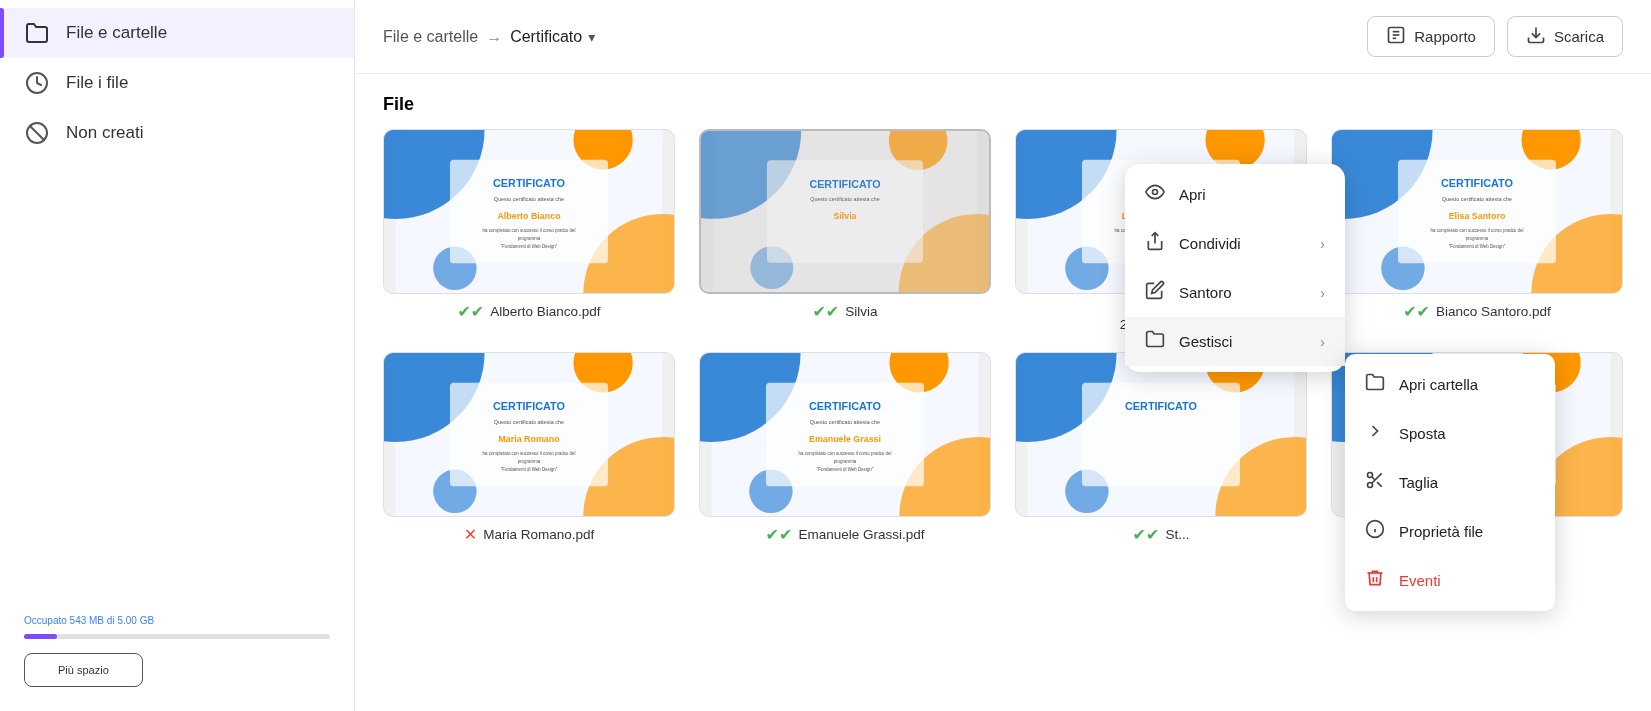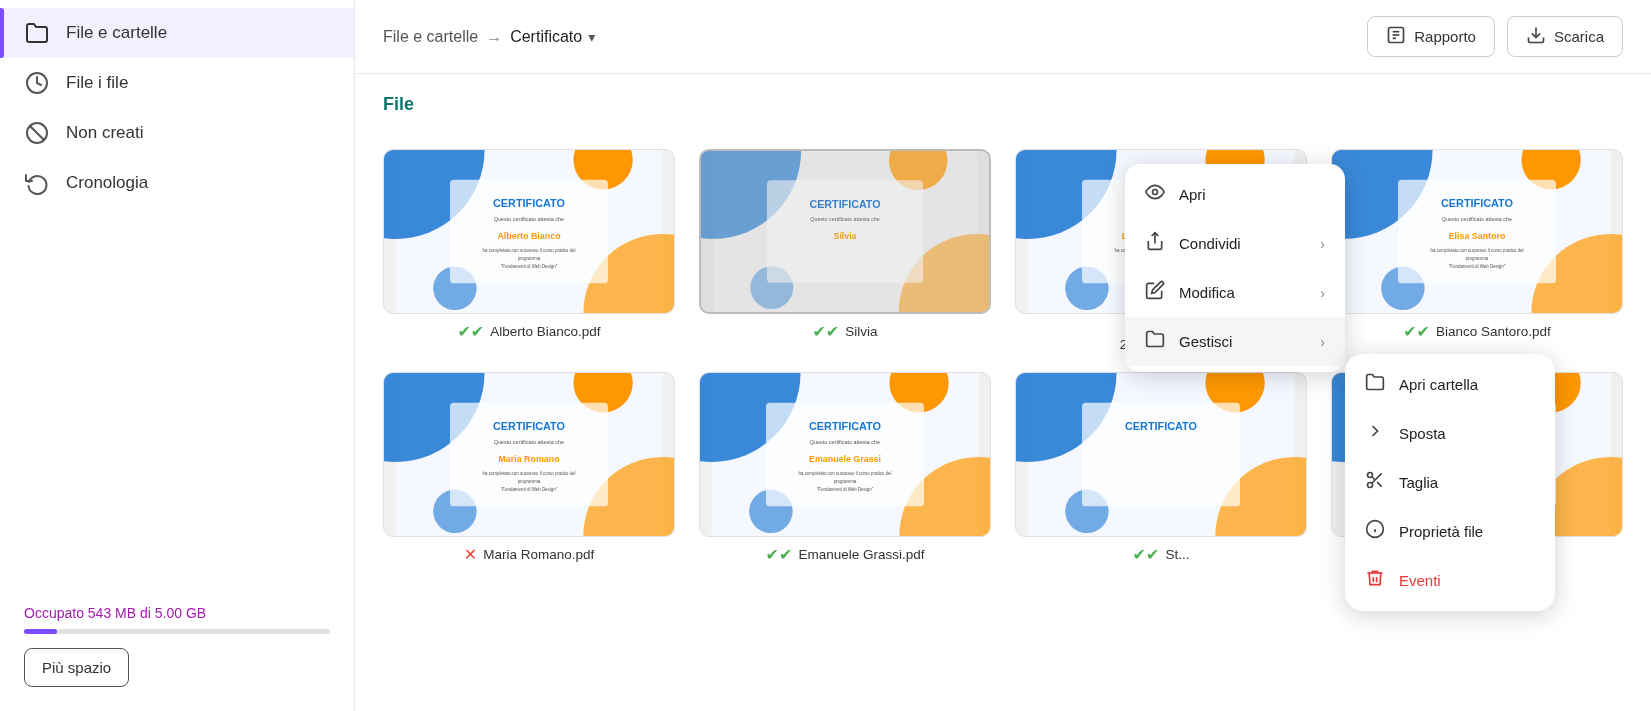--- a/index.html
+++ b/index.html
@@ -51,42 +51,42 @@
       color: #555;
     }
     .sidebar-item.active .sidebar-icon { color: #333; }
     .sidebar-label { font-size: 17px; }
 
     .sidebar-footer {
       margin-top: auto;
       padding: 18px 24px 16px;
     }
     .storage-label {
-      font-size: 14px;
-      color: #a21caf;
+      font-size: 10px;
+      color: #3b82f6;
       margin-bottom: 8px;
     }
     .storage-bar-bg {
       background: #e0e0e0;
       height: 5px;
       border-radius: 3px;
       margin-bottom: 14px;
     }
     .storage-bar-fill {
       background: #7c4dff;
       height: 5px;
       border-radius: 3px;
       width: 10.8%;
     }
     .more-space-btn {
       border: 1.5px solid #555;
       background: #fff;
       border-radius: 8px;
-      padding: 10px 17px;
-      font-size: 15px;
+      padding: 10px 33px;
+      font-size: 11px;
       cursor: pointer;
       color: #333;
       font-weight: 500;
     }
 
     
     .main {
       flex: 1;
       display: flex;
       flex-direction: column;
@@ -136,22 +136,22 @@
 
     
     .content-area {
       flex: 1;
       overflow-y: auto;
       padding: 20px 28px;
     }
     .section-title {
       font-size: 18px;
       font-weight: 600;
-      color: #0f766e;
-      margin-bottom: 34px;
+      color: #000000;
+      margin-bottom: 14px;
     }
     .file-grid {
       display: grid;
       grid-template-columns: repeat(4, 1fr);
       gap: 20px 24px;
     }
     .file-card {
       display: flex;
       flex-direction: column;
       align-items: center;
@@ -212,21 +212,21 @@
       cursor: pointer;
       color: #222;
     }
     .ctx-item-icon { font-size: 18px; color: #444; }
     .ctx-item-arrow { margin-left: auto; font-size: 14px; color: #888; }
 
     
     .submenu {
       position: absolute;
       background: #fff;
-      border-radius: 18px;
+      border-radius: 10px;
       box-shadow: 0 4px 24px rgba(0,0,0,0.18);
       min-width: 210px;
       z-index: 101;
       padding: 6px 0;
       top: 280px;
       left: 990px;
     }
     .submenu-item {
       display: flex;
       align-items: center;
@@ -272,29 +272,20 @@
   </div>
   <div class="sidebar-item">
     <span class="sidebar-icon">
       <svg width="24" height="24" viewBox="0 0 24 24" fill="none" stroke="#555" stroke-width="2" stroke-linecap="round" stroke-linejoin="round">
           <circle cx="12" cy="12" r="10"></circle>
           <line x1="4.93" y1="4.93" x2="19.07" y2="19.07"></line>
         </svg>
     </span>
     <span class="sidebar-label">Non creati</span>
   </div>
-  <div class="sidebar-item">
-    <span class="sidebar-icon">
-      <svg width="24" height="24" viewBox="0 0 24 24" fill="none" stroke="#555" stroke-width="2" stroke-linecap="round" stroke-linejoin="round">
-          <polyline points="1 4 1 10 7 10"></polyline>
-          <path d="M3.51 15a9 9 0 1 0 .49-4.07"></path>
-        </svg>
-    </span>
-    <span class="sidebar-label">Cronologia</span>
-  </div>
 
   <div class="sidebar-footer">
     <div class="storage-label">Occupato 543 MB di 5.00 GB</div>
     <div class="storage-bar-bg">
       <div class="storage-bar-fill"></div>
     </div>
     <button class="more-space-btn">Più spazio</button>
   </div>
 </div>
 
@@ -538,21 +529,21 @@
         <span>Condividi</span>
         <span class="ctx-item-arrow">›</span>
       </div>
       <div class="ctx-item">
         <span class="ctx-item-icon">
           <svg width="20" height="20" viewBox="0 0 24 24" fill="none" stroke="#444" stroke-width="2">
               <path d="M11 4H4a2 2 0 0 0-2 2v14a2 2 0 0 0 2 2h14a2 2 0 0 0 2-2v-7"></path>
               <path d="M18.5 2.5a2.121 2.121 0 0 1 3 3L12 15l-4 1 1-4 9.5-9.5z"></path>
             </svg>
         </span>
-        <span>Modifica</span>
+        <span>Santoro</span>
         <span class="ctx-item-arrow">›</span>
       </div>
       <div class="ctx-item" style="background:#f5f5f5;">
         <span class="ctx-item-icon">
           <svg width="20" height="20" viewBox="0 0 24 24" fill="none" stroke="#444" stroke-width="2">
               <path d="M22 19a2 2 0 0 1-2 2H4a2 2 0 0 1-2-2V5a2 2 0 0 1 2-2h5l2 3h9a2 2 0 0 1 2 2z"></path>
             </svg>
         </span>
         <span>Gestisci</span>
         <span class="ctx-item-arrow">›</span>

